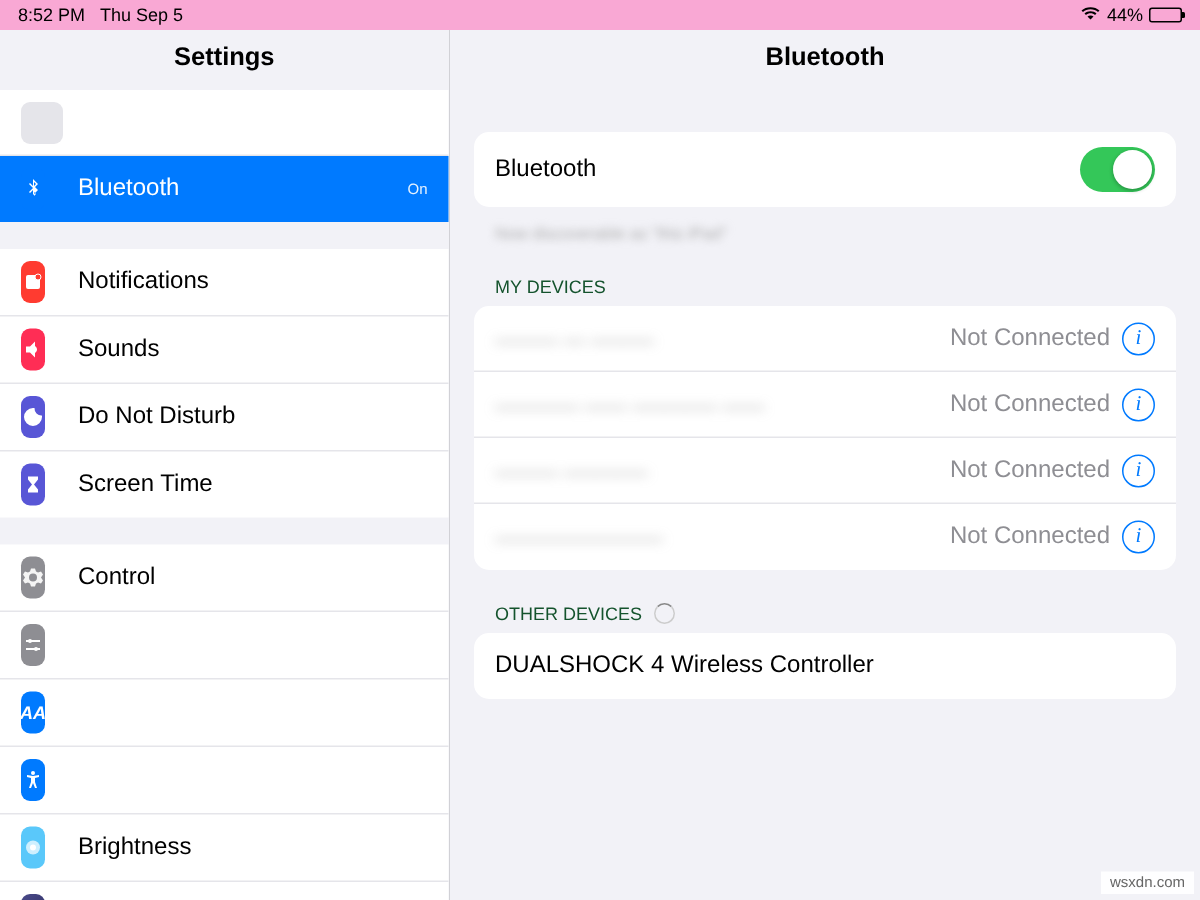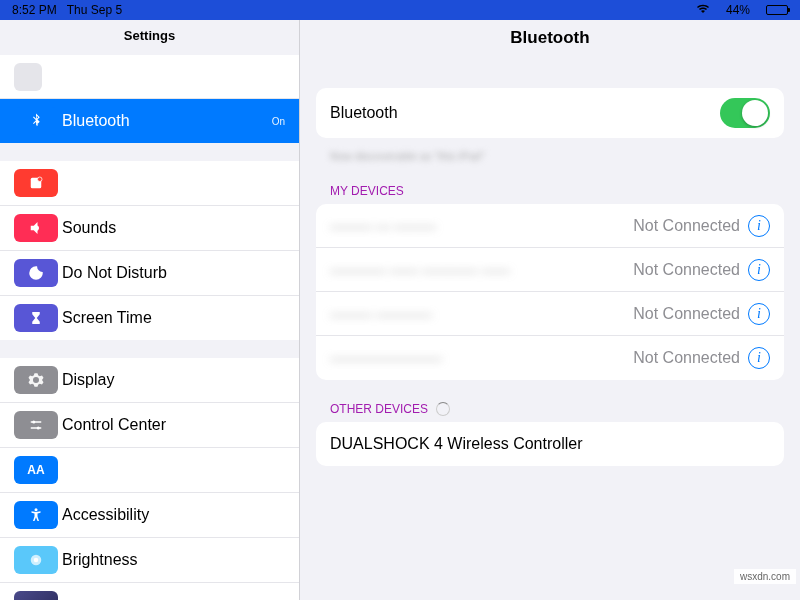--- a/index.html
+++ b/index.html
@@ -1,68 +1,68 @@
 <!DOCTYPE html>
 <html><head>
   <meta charset="utf-8">
   <style>
     * { margin: 0; padding: 0; box-sizing: border-box; font-family: -apple-system, BlinkMacSystemFont, "Helvetica Neue", sans-serif; }
     body { width: 800px; height: 600px; background: #f2f2f7; overflow: hidden; }
     
-    .status-bar { height: 20px; display: flex; align-items: center; justify-content: space-between; padding: 0 12px; font-size: 12px; background: #1d4ed8; }
+    .status-bar { height: 20px; display: flex; align-items: center; justify-content: space-between; padding: 0 12px; font-size: 12px; background: #f9a8d4; }
     .status-left { display: flex; gap: 10px; }
-    .status-right { display: flex; align-items: center; gap: 16px; }
+    .status-right { display: flex; align-items: center; gap: 4px; }
     .battery-icon { width: 22px; height: 10px; border: 1px solid #000; border-radius: 2px; position: relative; display: inline-block; }
     .battery-icon::after { content: ''; position: absolute; right: -3px; top: 2px; width: 2px; height: 4px; background: #000; border-radius: 0 1px 1px 0; }
     .battery-fill { width: 44%; height: 100%; background: #000; }
     .wifi-icon { display: inline-block; }
     
     .container { display: flex; height: 580px; }
     
     .sidebar { width: 300px; background: #f2f2f7; border-right: 1px solid #d1d1d6; overflow-y: auto; }
-    .sidebar-title { text-align: center; font-size: 13px; font-weight: 600; padding: 8px 0 12px; background: #f2f2f7; }
+    .sidebar-title { text-align: center; font-size: 17px; font-weight: 600; padding: 8px 0 12px; background: #f2f2f7; }
     
     .sidebar-group { background: #fff; margin-bottom: 18px; }
     .sidebar-group:first-of-type { margin-top: 0; }
     
     .sidebar-item { display: flex; align-items: center; padding: 8px 14px; border-bottom: 0.5px solid #e5e5ea; cursor: pointer; min-height: 44px; }
     .sidebar-item:last-child { border-bottom: none; }
     .sidebar-item.selected { background: #007aff; color: #fff; }
-    .sidebar-item .icon { width: 44px; height: 28px; border-radius: 6px; margin-right: 4px; display: flex; align-items: center; justify-content: center; flex-shrink: 0; }
+    .sidebar-item .icon { width: 16px; height: 28px; border-radius: 6px; margin-right: 22px; display: flex; align-items: center; justify-content: center; flex-shrink: 0; font-style: italic; }
     .sidebar-item .label { flex: 1; font-size: 16px; }
     .sidebar-item .value { font-size: 10px; opacity: 0.9; }
     
     .placeholder-item { height: 44px; background: #fff; border-bottom: 0.5px solid #e5e5ea; display: flex; align-items: center; padding: 0 14px; }
     .placeholder-bar { width: 28px; height: 28px; background: #e5e5ea; border-radius: 6px; margin-right: 12px; }
     
     .icon svg { width: 18px; height: 18px; }
     
     .detail { flex: 1; background: #f2f2f7; overflow-y: auto; padding: 0 16px; }
     .detail-title { text-align: center; font-size: 17px; font-weight: 600; padding: 8px 0 12px; }
     
     .detail-group { background: #fff; border-radius: 10px; margin-bottom: 8px; }
     .detail-row { display: flex; align-items: center; padding: 10px 14px; border-bottom: 0.5px solid #e5e5ea; min-height: 44px; }
     .detail-row:last-child { border-bottom: none; }
     .detail-label { flex: 1; font-size: 16px; }
     .detail-value { color: #8e8e93; font-size: 16px; margin-right: 8px; }
     
     .blurred-name { filter: blur(4px); color: #888; font-size: 14px; }
     .blurred-sub { filter: blur(3px); color: #aaa; font-size: 11px; padding: 4px 14px 8px; }
     
-    .section-header { font-size: 12px; color: #a21caf; padding: 14px 14px 6px; text-transform: uppercase; display: flex; align-items: center; gap: 8px; text-align: right; }
+    .section-header { font-size: 12px; color: #14532d; padding: 14px 14px 6px; text-transform: uppercase; display: flex; align-items: center; gap: 8px; text-align: right; }
     
     .toggle { width: 50px; height: 30px; background: #34c759; border-radius: 15px; position: relative; cursor: pointer; }
     .toggle-knob { width: 26px; height: 26px; background: #fff; border-radius: 50%; position: absolute; top: 2px; right: 2px; box-shadow: 0 1px 3px rgba(0,0,0,0.3); }
     
     .info-icon { width: 22px; height: 22px; border: 1.5px solid #007aff; border-radius: 50%; color: #007aff; display: flex; align-items: center; justify-content: center; font-size: 14px; font-style: italic; font-family: serif; cursor: pointer; }
     
     .spinner { width: 14px; height: 14px; border: 1.5px solid #ccc; border-top-color: #888; border-radius: 50%; animation: spin 1s linear infinite; }
     @keyframes spin { to { transform: rotate(360deg); } }
     
-    .watermark { position: absolute; bottom: 16px; right: 4px; background: rgba(255,255,255,0.9); font-size: 10px; padding: 2px 6px; color: #666; }
+    .watermark { position: absolute; bottom: 4px; right: 4px; background: rgba(255,255,255,0.9); font-size: 10px; padding: 2px 6px; color: #666; }
   </style>
 </head>
 <body>
 
 <div class="status-bar">
   <div class="status-left">
     <span>8:52 PM</span>
     <span>Thu Sep 5</span>
   </div>
   <div class="status-right">
@@ -97,20 +97,21 @@
     </div>
 
     <div class="sidebar-group">
       <div class="sidebar-item">
         <span class="icon" style="background:#ff3b30">
           <svg viewBox="0 0 24 24" fill="#fff">
               <rect x="5" y="5" width="14" height="14" rx="2"></rect>
               <circle cx="17" cy="7" r="3" fill="#ff3b30" stroke="#fff"></circle>
             </svg>
         </span>
+        <span class="label">Notifications</span>
       </div>
       <div class="sidebar-item">
         <span class="icon" style="background:#ff2d55">
           <svg viewBox="0 0 24 24" fill="#fff">
               <path d="M5 9v6h4l5 5V4L9 9H5zm11 3c0-1.5-.8-2.8-2-3.5v7c1.2-.7 2-2 2-3.5z"></path>
             </svg>
         </span>
         <span class="label">Sounds</span>
       </div>
       <div class="sidebar-item">
@@ -131,44 +132,42 @@
       </div>
     </div>
 
     <div class="sidebar-group">
       <div class="sidebar-item">
         <span class="icon" style="background:#8e8e93">
           <svg viewBox="0 0 24 24" fill="#fff">
               <path d="M12 8a4 4 0 100 8 4 4 0 000-8zm8 4l2 3-2 3-3-1a8 8 0 01-2 1l-1 3h-4l-1-3a8 8 0 01-2-1l-3 1-2-3 2-3-2-3 2-3 3 1a8 8 0 012-1l1-3h4l1 3a8 8 0 012 1l3-1 2 3-2 3z" opacity=".9"></path>
             </svg>
         </span>
-        <span class="label">Display</span>
+        <span class="label">Control</span>
       </div>
       <div class="sidebar-item">
         <span class="icon" style="background:#8e8e93">
           <svg viewBox="0 0 24 24" fill="#fff">
               <circle cx="9" cy="8" r="2"></circle>
               <rect x="5" y="7" width="14" height="2"></rect>
               <circle cx="15" cy="16" r="2"></circle>
               <rect x="5" y="15" width="14" height="2"></rect>
             </svg>
         </span>
-        <span class="label">Control Center</span>
       </div>
       <div class="sidebar-item">
         <span class="icon" style="background:#007aff;color:#fff;font-size:12px;font-weight:700">AA</span>
       </div>
       <div class="sidebar-item">
         <span class="icon" style="background:#007aff">
           <svg viewBox="0 0 24 24" fill="#fff">
               <circle cx="12" cy="5" r="2"></circle>
               <path d="M12 8l6-1v2l-4 1v4l2 6h-2l-2-5-2 5H8l2-6v-4l-4-1V7l6 1z"></path>
             </svg>
         </span>
-        <span class="label">Accessibility</span>
       </div>
       <div class="sidebar-item">
         <span class="icon" style="background:#5ac8fa">
           <svg viewBox="0 0 24 24" fill="#fff">
               <circle cx="12" cy="12" r="7" opacity=".7"></circle>
               <circle cx="12" cy="12" r="3"></circle>
             </svg>
         </span>
         <span class="label">Brightness</span>
       </div>

